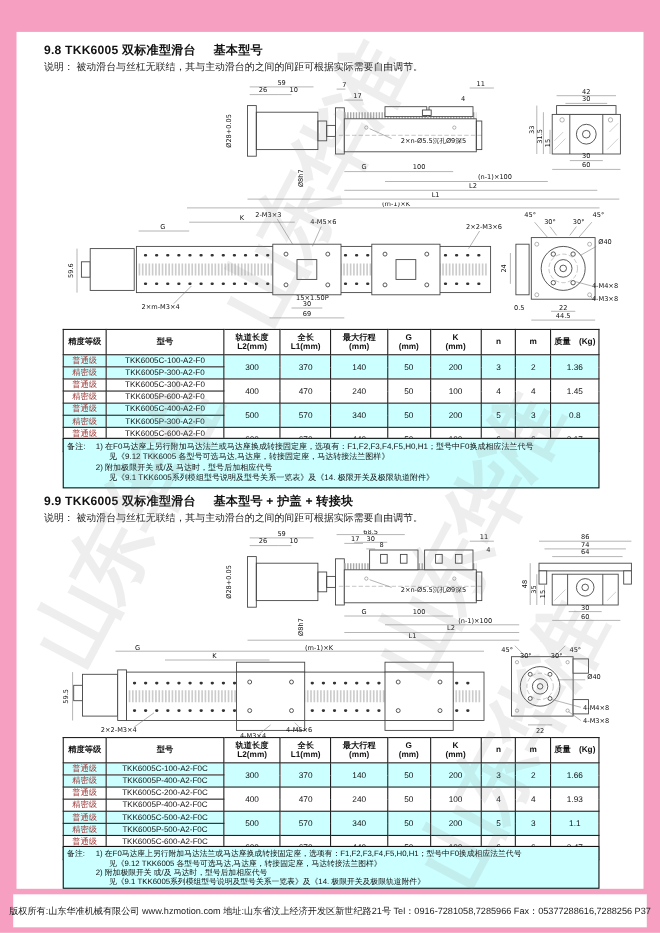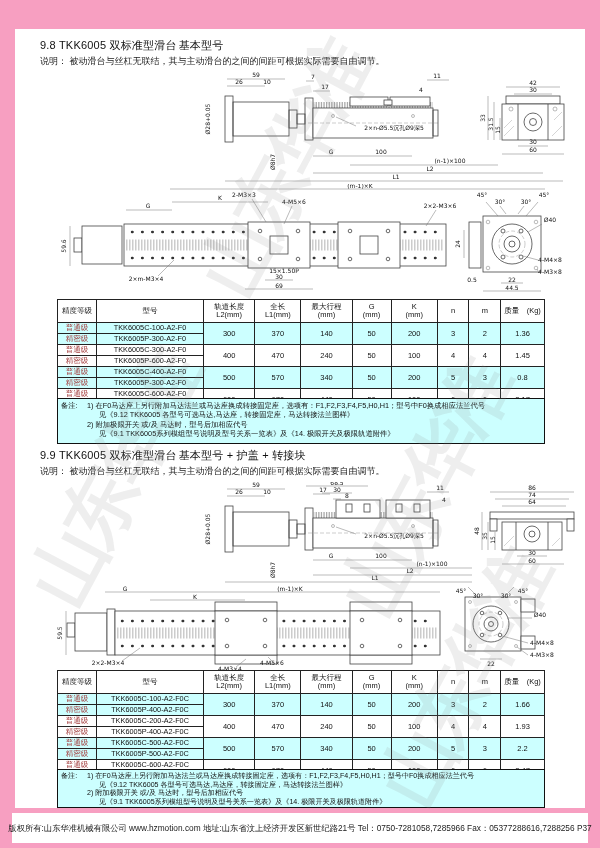--- a/index.html
+++ b/index.html
@@ -1,37 +1,37 @@
 <!DOCTYPE html>
 <html><head>
 <meta charset="utf-8">
 <style>
   html,body{margin:0;padding:0}
   body{width:600px;height:848px;background:#f79fc1;position:relative;overflow:hidden;
        font-family:"Liberation Sans","DejaVu Sans",sans-serif;color:#111}
   .page{position:absolute;left:15px;top:29px;width:570px;height:779px;background:#fff}
   .h1{position:absolute;font-size:11px;letter-spacing:0.2px;white-space:nowrap}
-  .hb{font-weight:normal}
-  .hn{font-weight:normal;margin-left:2px}
+  .hb{font-weight:bold}
+  .hn{font-weight:bold;margin-left:16px}
   .desc{position:absolute;font-size:9px;white-space:nowrap;color:#222}
   svg{position:absolute}
   svg text{font-family:"DejaVu Sans",sans-serif;font-size:6px;fill:#111;text-anchor:middle}
   .ln{fill:none;stroke:#444;stroke-width:0.8}
   .lnf{fill:#fff;stroke:#444;stroke-width:0.8}
   .dl{stroke:#777;stroke-width:0.5;fill:none}
   .dash{stroke:#999;stroke-width:0.5;stroke-dasharray:4 2;fill:none}
   .thread{stroke:#aaa;stroke-width:6;stroke-dasharray:1.3 1.3}
   .thread2{stroke:#ccc;stroke-width:11;stroke-dasharray:1.5 1.5}
   .dots{stroke:#333;stroke-width:2.4;stroke-dasharray:0.6 9.5;stroke-linecap:round}
   .hatch{stroke:#aaa;stroke-width:0.5}
   .tblwrap{position:absolute}
   table{border-collapse:collapse;width:100%;table-layout:fixed;font-size:7.5px;border:1.5px solid #111}
   td,th{border:1px solid #222;text-align:center;padding:0;height:10px;line-height:1.05;
         overflow:hidden;white-space:nowrap}
-  th{font-weight:normal;white-space:pre-line;height:22px;font-size:7.5px;background:#fff}
+  th{font-weight:bold;white-space:pre-line;height:22px;font-size:7.5px;background:#fff}
   tr.cy td{background:#ccffff}
   td.wh{background:#fff}
   td.grade{color:#a23b3b}
   td.model{font-size:7.3px}
   .notes{position:absolute;background:#ccffff;border:1.5px solid #111;font-size:7.3px;
          line-height:1.3;padding:2px 3px;display:flex;box-sizing:border-box}
   .nlbl{width:26px;flex:none}
   .nbody{flex:1}
   .ind{padding-left:12px}
   .footer{position:absolute;left:12px;top:813px;width:576px;height:30px;background:#fff;
@@ -551,21 +551,21 @@
     <tr class="cy">
       <td class="grade">普通级</td>
       <td class="model">TKK6005C-500-A2-F0C</td>
       <td rowspan="2">500</td>
       <td rowspan="2">570</td>
       <td rowspan="2">340</td>
       <td rowspan="2">50</td>
       <td rowspan="2">200</td>
       <td rowspan="2">5</td>
       <td rowspan="2">3</td>
-      <td rowspan="2">2.2</td>
+      <td rowspan="2">1.1</td>
     </tr>
     <tr class="cy">
       <td class="grade">精密级</td>
       <td class="model">TKK6005P-500-A2-F0C</td>
     </tr>
     <tr>
       <td class="grade">普通级</td>
       <td class="model">TKK6005C-600-A2-F0C</td>
       <td rowspan="2">600</td>
       <td rowspan="2">670</td>
@@ -592,13 +592,13 @@
     <div>2) 附加极限开关 或/及 马达时，型号后加相应代号</div>
     <div class="ind">见《9.1 TKK6005系列模组型号说明及型号关系一览表》及《14. 极限开关及极限轨道附件》</div>
   </div>
 </div>
 
 <div class="wm" style="left:150px;top:120px">山东华准</div>
 <div class="wm" style="left:-20px;top:430px">山东华准</div>
 <div class="wm" style="left:290px;top:440px">山东华准</div>
 <div class="wm" style="left:330px;top:630px">山东华准</div>
 
-<div class="footer">版权所有:山东华准机械有限公司  www.hzmotion.com  地址:山东省汶上经济开发区新世纪路21号 Tel：0750-7281058,7285966  Fax：05377288616,7288256  P37</div>
+<div class="footer">版权所有:山东华准机械有限公司  www.hzmotion.com  地址:山东省汶上经济开发区新世纪路21号 Tel：0916-7281058,7285966  Fax：05377288616,7288256  P37</div>
 
 </body></html>

